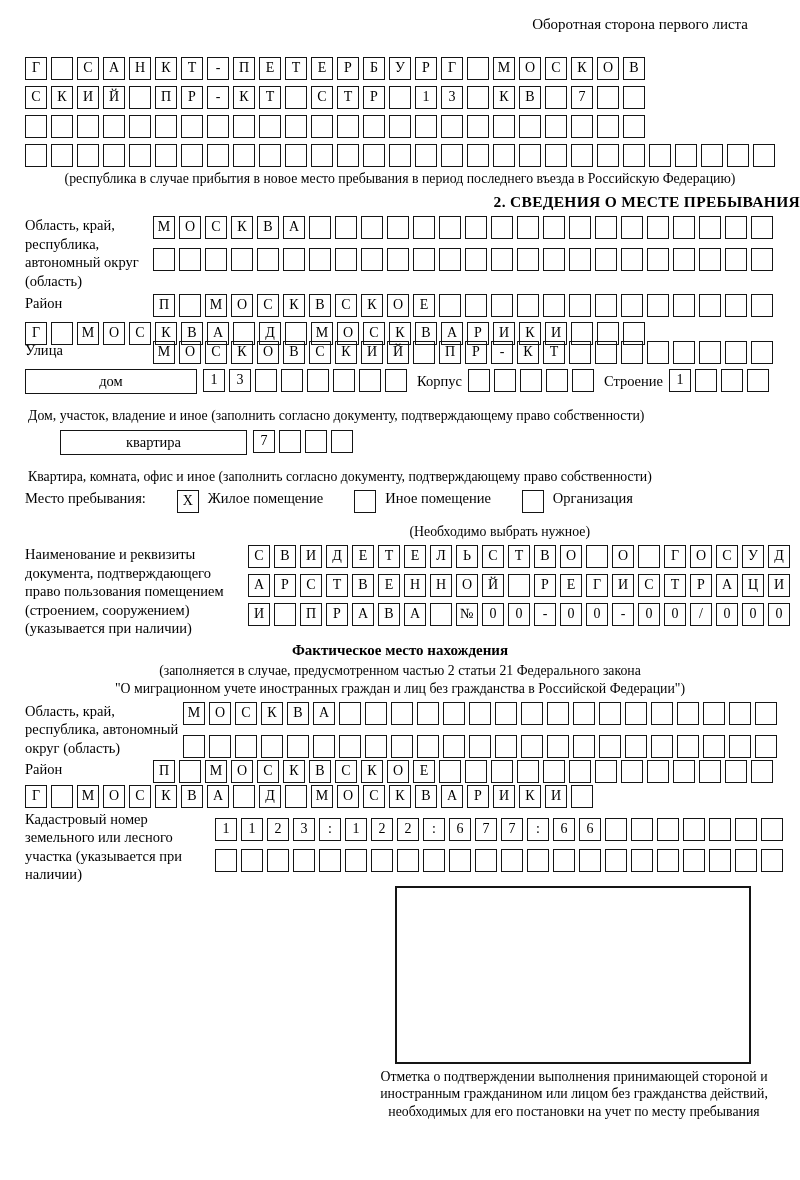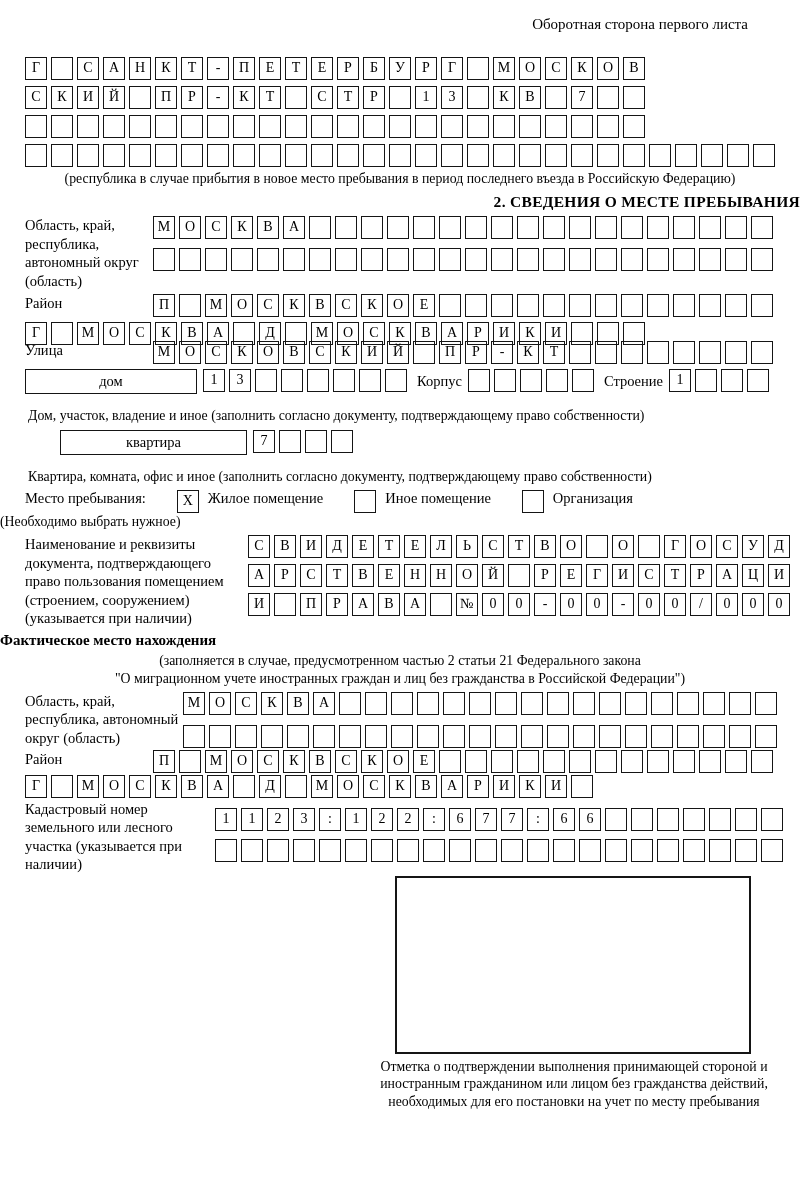--- a/index.html
+++ b/index.html
@@ -18,36 +18,36 @@
   .rows.off8{margin-top:8px;gap:8px}
   .boxrow{display:flex;flex:0 0 auto;}
   .cell{
     display:inline-block;box-sizing:border-box;flex:0 0 auto;
     width:22px;height:23px;margin-right:4px;border:1.5px solid #151515;
     text-align:center;font-size:14px;line-height:20px;
   }
   .note-c{font-size:13.8px;text-align:center;margin-top:3px;line-height:18px;}
   .note-l{font-size:13.8px;padding-left:28px;margin-top:13px;line-height:18px;}
   .sec-title{font-weight:bold;text-align:right;font-size:15.5px;margin-top:4px;line-height:20px;letter-spacing:.3px;padding-left:10px;}
-  .sub-title{font-weight:bold;text-align:left;font-size:15px;margin-top:2px;line-height:20px;}
+  .sub-title{font-weight:bold;text-align:center;font-size:15px;margin-top:2px;line-height:20px;}
   .mt4{margin-top:4px}.mt5{margin-top:5px}.mt6{margin-top:6px}.mt2{margin-top:2px}.mtm4{margin-top:-4px}
   .houserow{display:flex;align-items:flex-start;gap:6px;padding-left:25px;margin-top:5px;}
   .widebox{
     box-sizing:border-box;border:1.5px solid #151515;height:25px;
     text-align:center;font-size:14.5px;line-height:22px;flex:0 0 auto;
   }
   .housebox{width:172px}
   .aptbox{width:187px;margin-left:35px}
   .inl{font-size:14.5px;line-height:24px;flex:0 0 auto;}
   .stayrow{display:flex;align-items:flex-start;gap:9px;padding-left:25px;margin-top:4px;font-size:14.5px;}
   .checkcell{
     box-sizing:border-box;flex:0 0 auto;width:22px;height:23px;border:1.5px solid #151515;
     text-align:center;font-size:14px;line-height:20px;
   }
-  .stay-note{width:590px;text-align:left;font-size:13.8px;line-height:18px;}
+  .stay-note{width:590px;text-align:right;font-size:13.8px;line-height:18px;margin-top:10px;}
   .gapL{margin-left:22px}
   .markbox{box-sizing:border-box;margin:2px 0 0 395px;width:356px;height:178px;border:2px solid #151515;}
   .marknote{width:392px;margin:4px 0 0 378px;text-align:center;font-size:13.8px;line-height:17.5px;}
 </style>
 </head>
 <body>
 
 <div class="header-note">Оборотная сторона первого листа</div>
 
 <div class="field" style="margin-top:24px">

